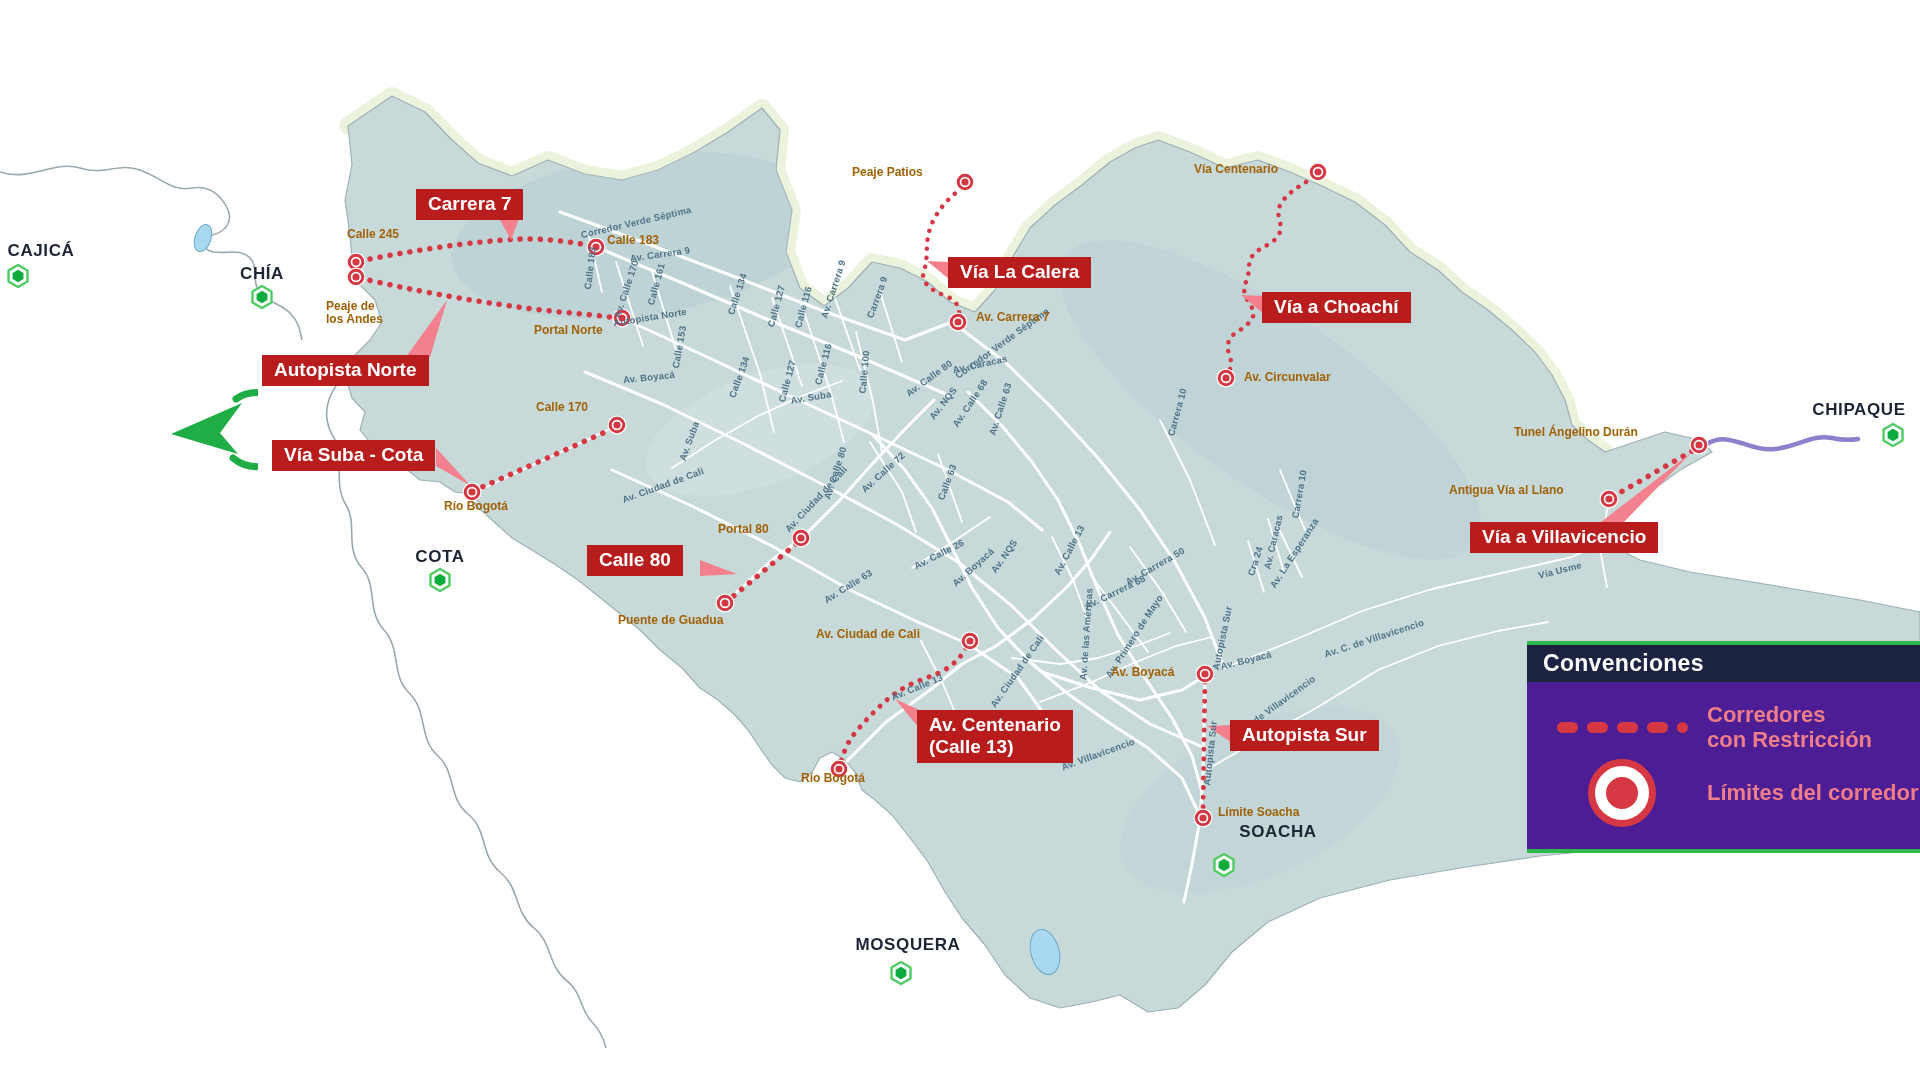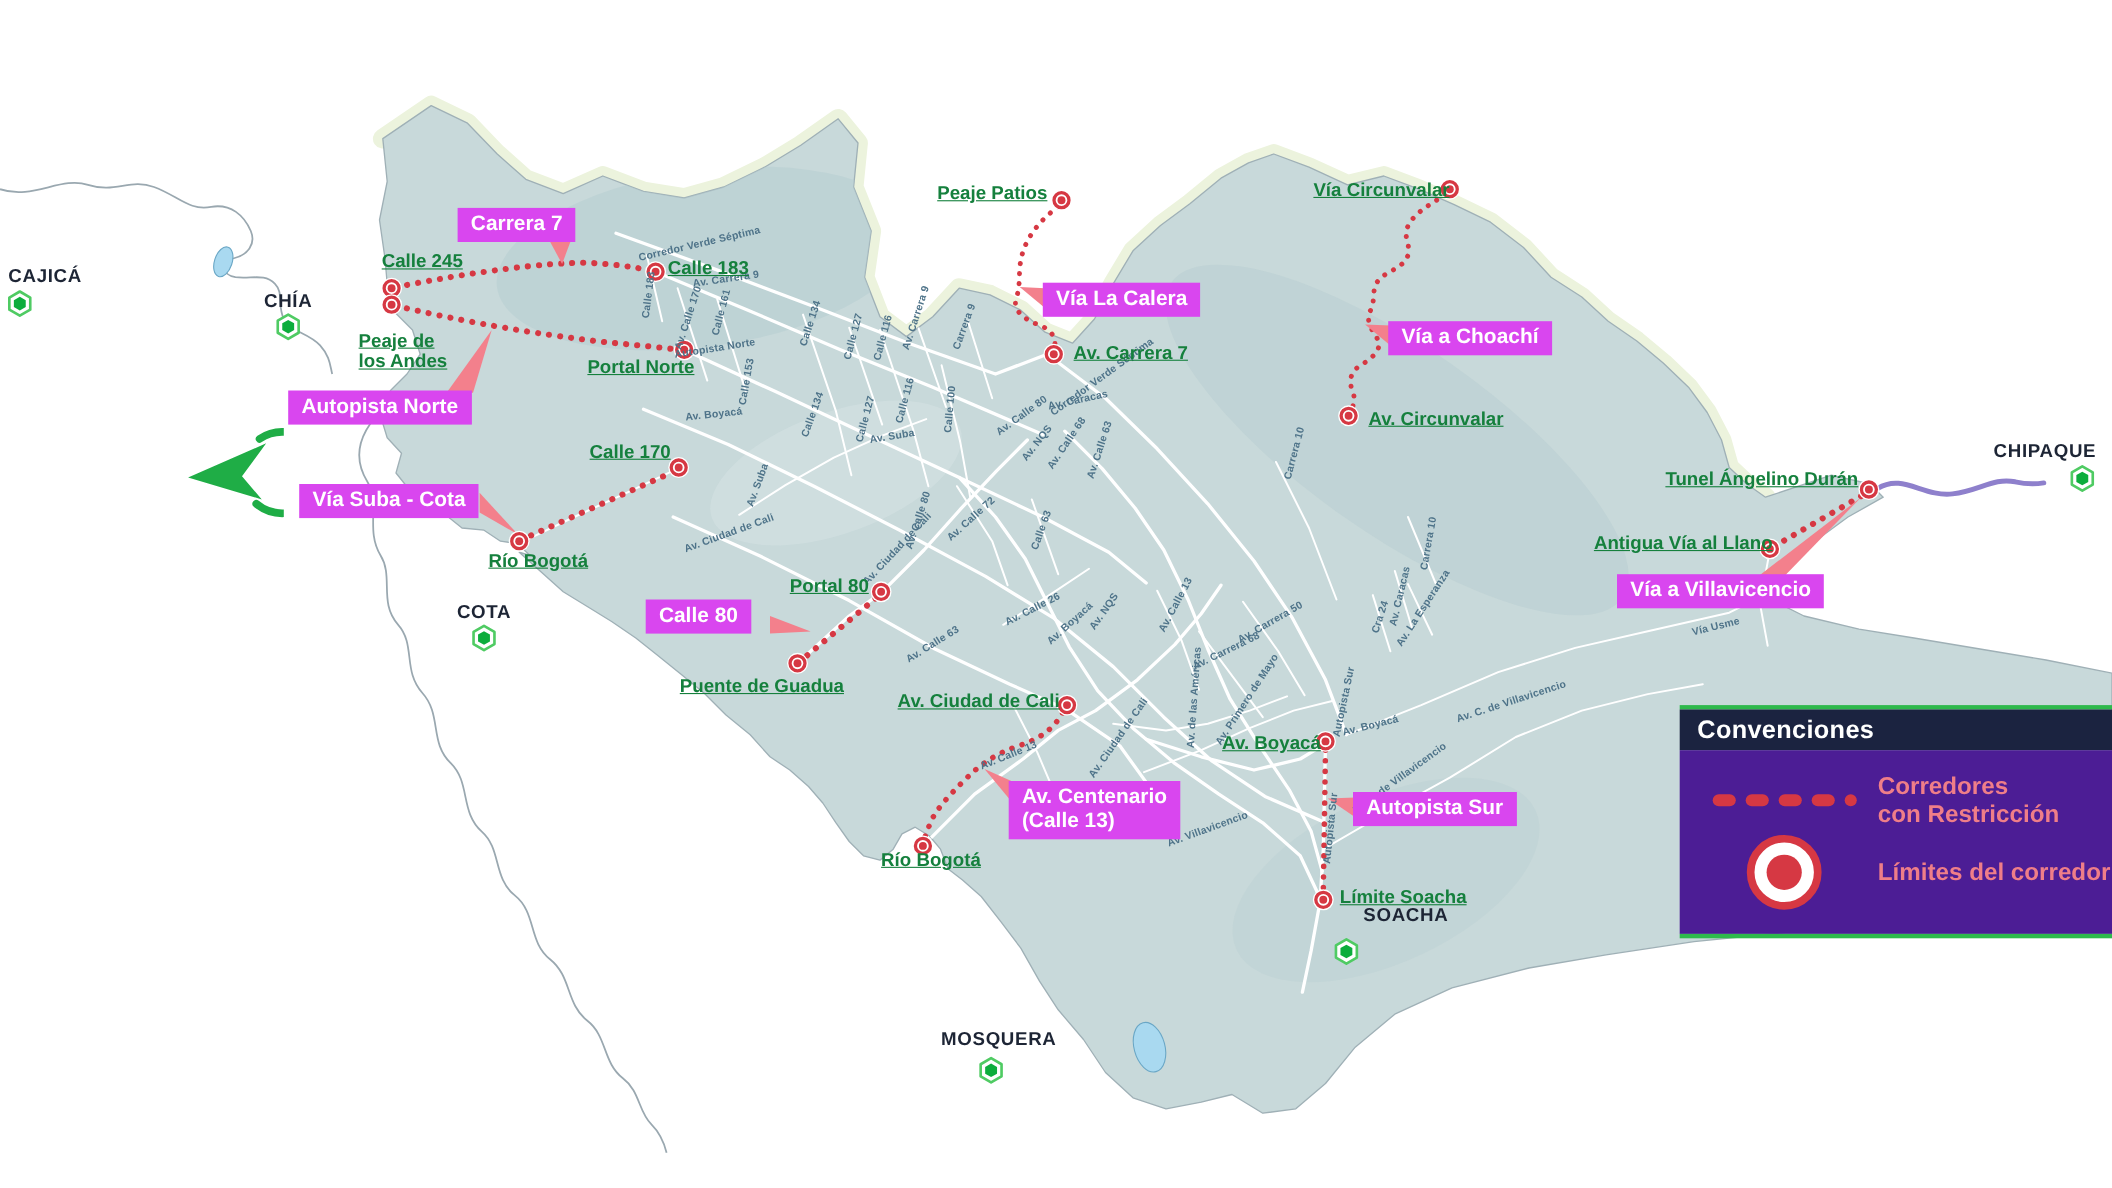--- a/index.html
+++ b/index.html
@@ -1,23 +1,23 @@
 <!DOCTYPE html>
 <html><head>
 <meta charset="utf-8">
 <style>
   html,body{margin:0;padding:0;background:#fff;}
   .stage{position:relative;width:1920px;height:1080px;background:#ffffff;overflow:hidden;
          font-family:"Liberation Sans",sans-serif;}
   .stage svg.map{position:absolute;left:0;top:0;}
   .road-label{position:absolute;font-weight:700;font-size:9.5px;color:#4e7389;white-space:nowrap;
               letter-spacing:.2px;}
-  .pt-label{position:absolute;font-weight:700;font-size:17px;color:#15803d;line-height:1.12;
-            white-space:pre-line;text-decoration:underline;}
-  .badge{position:absolute;background:#d946ef;color:#fff;font-weight:700;font-size:19px;
+  .pt-label{position:absolute;font-weight:700;font-size:12px;color:#a16207;line-height:1.12;
+            white-space:pre-line;}
+  .badge{position:absolute;background:#b91c1c;color:#fff;font-weight:700;font-size:19px;
          padding:4px 12px 5px;line-height:1.15;white-space:pre-line;}
   .city{position:absolute;font-weight:800;font-size:17px;color:#1d2535;letter-spacing:.6px;
         transform:translate(-50%,-50%);white-space:nowrap;}
   .hex{position:absolute;}
   
   .legend{position:absolute;left:1527px;top:641px;width:415px;}
   .legend .gbar{height:4px;background:#2eb94c;}
   .legend .lhead{background:#1b2340;color:#fff;font-weight:800;font-size:23px;height:37px;
                  line-height:37px;padding-left:16px;letter-spacing:.3px;}
   .legend .lbody{background:#4c1d95;padding:14px 10px 16px;}
@@ -320,21 +320,21 @@
       <div class="road-label" style="left: 1299px; top: 494px; transform: translate(-50%, -50%) rotate(-80deg);">Carrera 10</div>
     </div>
   <div id="point-layer">
       <div class="pt-label" style="left: 326px; top: 228px; margin-left: 21px;">Calle 245</div>
       <div class="pt-label" style="left: 326px; top: 284px; margin-top: 16px;">Peaje de
 los Andes</div>
       <div class="pt-label" style="left: 607px; top: 234px;">Calle 183</div>
       <div class="pt-label" style="left: 534px; top: 324px;">Portal Norte</div>
       <div class="pt-label" style="left: 852px; top: 166px;">Peaje Patios</div>
       <div class="pt-label" style="left: 976px; top: 311px;">Av. Carrera 7</div>
-      <div class="pt-label" style="left: 1194px; top: 163px;">Vía Circunvalar</div>
+      <div class="pt-label" style="left: 1194px; top: 163px;">Vía Centenario</div>
       <div class="pt-label" style="left: 1244px; top: 371px;">Av. Circunvalar</div>
       <div class="pt-label" style="left: 536px; top: 401px;">Calle 170</div>
       <div class="pt-label" style="left: 444px; top: 500px;">Río Bogotá</div>
       <div class="pt-label" style="left: 718px; top: 523px;">Portal 80</div>
       <div class="pt-label" style="left: 618px; top: 614px;">Puente de Guadua</div>
       <div class="pt-label" style="left: 816px; top: 628px;">Av. Ciudad de Cali</div>
       <div class="pt-label" style="left: 1111px; top: 666px;">Av. Boyacá</div>
       <div class="pt-label" style="left: 801px; top: 772px;">Río Bogotá</div>
       <div class="pt-label" style="left: 1218px; top: 806px;">Límite Soacha</div>
       <div class="pt-label" style="left: 1514px; top: 426px;">Tunel Ángelino Durán</div>

